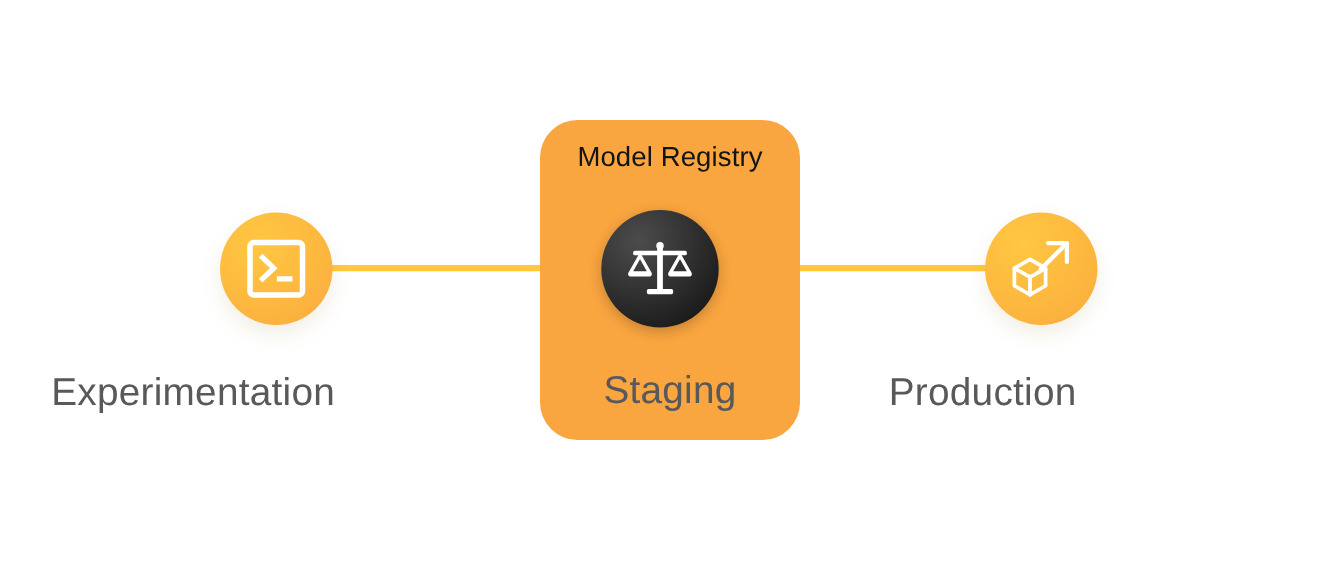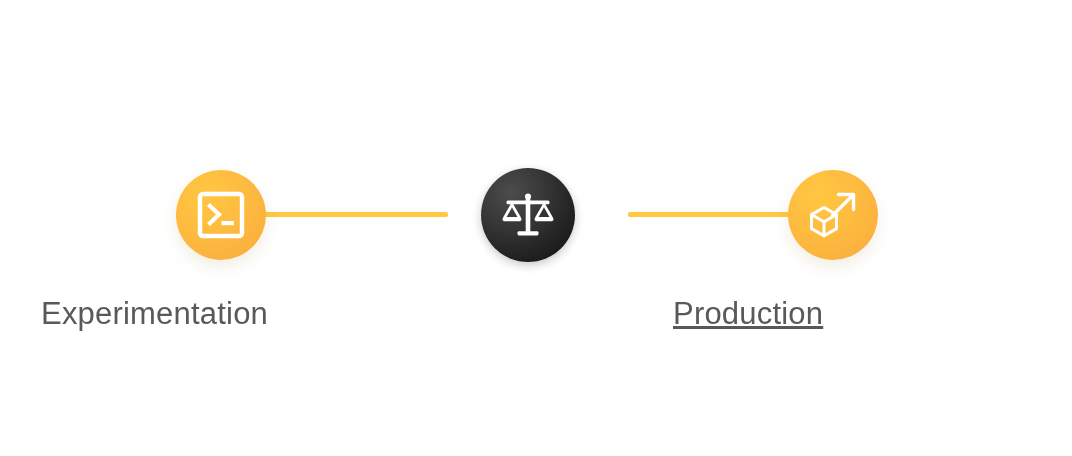--- a/index.html
+++ b/index.html
@@ -104,41 +104,45 @@
   
   .stage-label {
     position: absolute;
     top: 296px;
     font-size: 31px;
     color: #58595b;
     letter-spacing: 0.2px;
     white-space: nowrap;
   }
   #label-experimentation { left: 41px;  width: 360px; }
-  #label-production      { left: 673px; width: 320px; text-decoration: underline; }
+  #label-production      { left: 711px; width: 320px; }
 </style>
 </head>
 <body>
 
 <div id="diagram">
 
   <div class="connector left"></div>
   <div class="connector right"></div>
 
   <div class="stage-circle" id="circle-experimentation">
     <span>
       <svg width="52" height="52" viewBox="0 0 52 52" aria-hidden="true">
         <rect x="5" y="5" width="42" height="42" rx="3" ry="3" fill="none" stroke="#ffffff" stroke-width="4.4"></rect>
         <polyline points="15,17 24,25.5 15,34" fill="none" stroke="#ffffff" stroke-width="4.2" stroke-linecap="square" stroke-linejoin="miter"></polyline>
         <rect x="26.5" y="32" width="12.5" height="4.2" fill="#ffffff"></rect>
       </svg>
     </span>
   </div>
   <div class="stage-label" id="label-experimentation">Experimentation</div>
 
+  <div id="staging-card">
+    <div id="staging-card-title">Model Registry</div>
+    <div id="staging-card-label">Staging</div>
+  </div>
 
   <div id="registry-badge">
     <span>
       <svg width="56" height="56" viewBox="0 0 56 56" aria-hidden="true">
 
         <rect x="25.7" y="9" width="4.6" height="36" fill="#ffffff"></rect>
 
         <circle cx="28" cy="9.6" r="3" fill="#ffffff"></circle>
 
         <rect x="6.5" y="13.6" width="43" height="3.6" rx="1.5" fill="#ffffff"></rect>

